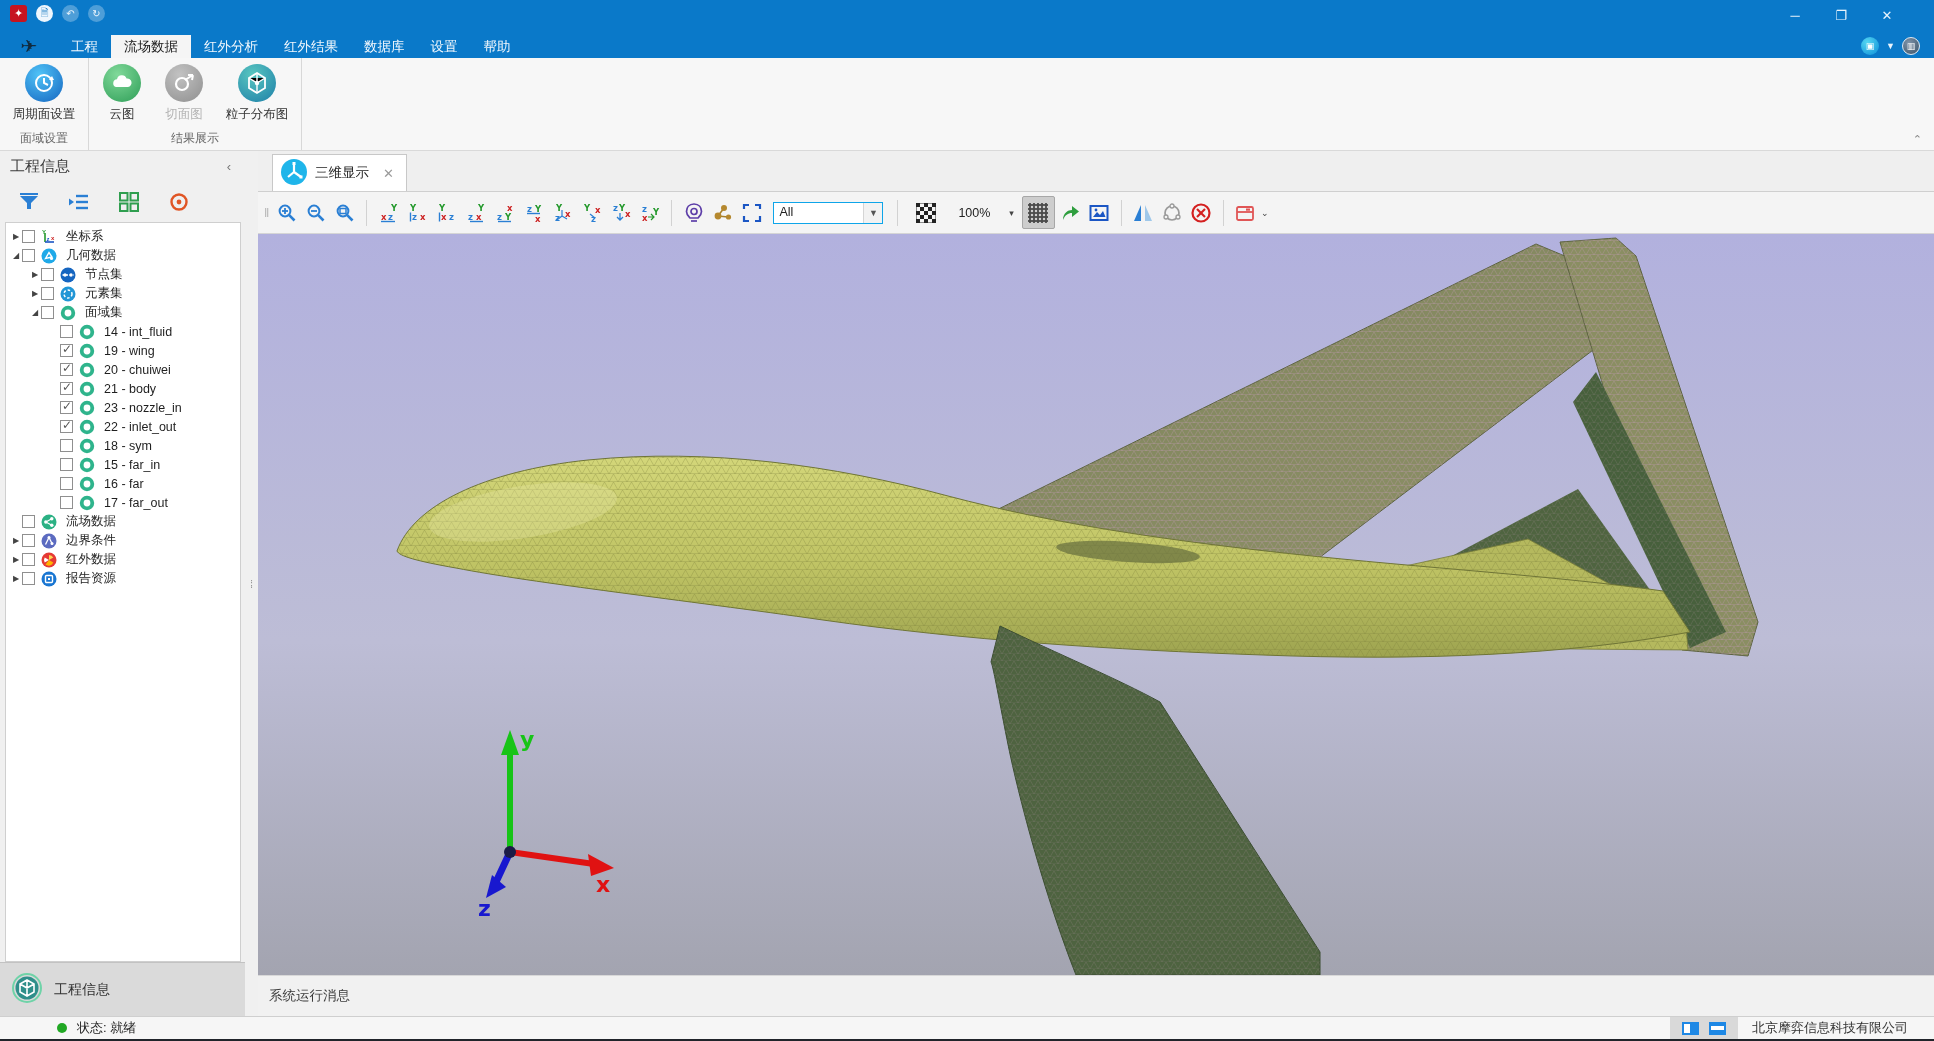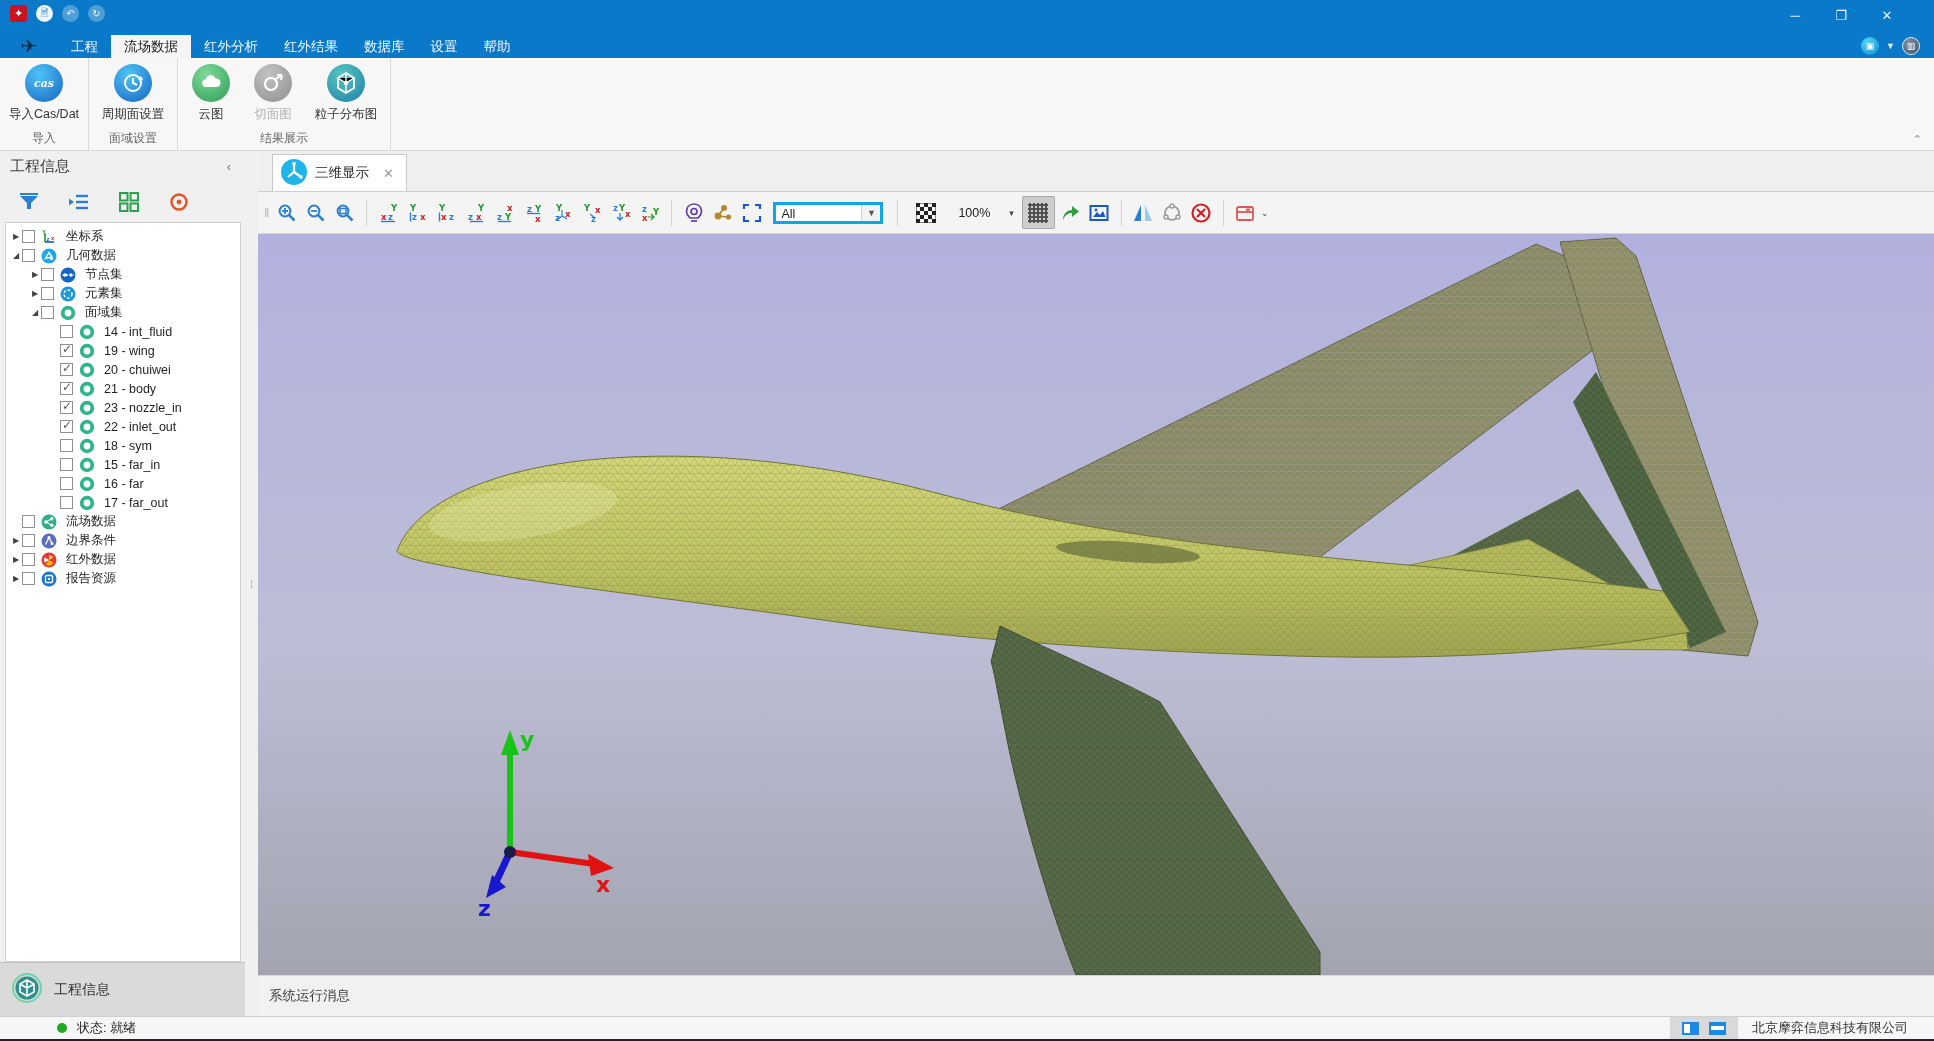--- a/index.html
+++ b/index.html
@@ -79,21 +79,21 @@
   .tab { height:37px; background:#fff; border:1px solid #c8c8c8; border-bottom:none; margin-left:14px;
      display:flex; align-items:center; padding:0 12px 0 8px; gap:8px; }
   .tab-label { font-size:13.5px; color:#222; }
   .tab-close { color:#9a9a9a; font-size:13px; margin-left:6px; }
   .vtoolbar { height:42px; background:#f4f4f4; border-bottom:1px solid #d5d5d5; display:flex; align-items:center;
      padding-left:6px; gap:2px; }
   .tbtn { width:27px; height:27px; display:flex; align-items:center; justify-content:center; border-radius:2px; }
   .tbtn.pressed { background:#cdcdcd; border:1px solid #a7a7a7; width:33px; height:33px;}
   .tsep { width:1px; height:26px; background:#d2d2d2; margin:0 6px; }
   .tgrip { color:#b5b5b5; font-size:13px; margin-right:4px; letter-spacing:-2px;}
-  .combo { width:110px; height:22px; background:#fff; border:3px solid #0ea5e9; display:flex; margin:0 6px; }
+  .combo { width:110px; height:22px; background:#fff; border:1px solid #0ea5e9; display:flex; margin:0 6px; }
   .combo .cval { flex:1; font-size:12.5px; padding:2px 5px; color:#222; }
   .combo .cbtn { width:19px; border-left:1px solid #d5d5d5; background:#f2f2f2; display:flex; align-items:center;
      justify-content:center; color:#555; font-size:9px; }
   .zoomgrp { display:flex; align-items:center; gap:19px; margin:0 6px; }
   .zoomval { font-size:12.5px; color:#222; }
   .zcaret { font-size:9px; color:#444; }
 
   .viewport { flex:1 1 auto; min-height:0; position:relative; }
   .viewport svg { display:block; width:100%; height:100%; }
   .msgbar { height:41px; background:#f1f1f1; border-top:1px solid #d8d8d8; display:flex; align-items:center;
@@ -143,33 +143,20 @@
       </nav>
     <div class="mright">
       <span class="mcircle c1">▣</span>
       <span class="mcaret">▼</span>
       <span class="mcircle c2">▥</span>
     </div>
   </div>
 
   <div class="ribbon">
     <div id="ribbon-groups" style="display:flex">
-        <div class="rgroup">
-          <div class="rbtns">
-            <div class="rbtn">
-              <span class="ricon blue">
-                <svg width="26" height="26" viewBox="0 0 26 26">
-                  <text x="3" y="17" font-size="11" font-style="italic" font-weight="bold" fill="#fff" font-family="DejaVu Serif,serif">cas</text>
-                </svg>
-              </span>
-              <span class="rlabel">导入Cas/Dat</span>
-            </div>
-          </div>
-          <div class="rgroup-label">导入</div>
-        </div>
         <div class="rgroup">
           <div class="rbtns">
             <div class="rbtn">
               <span class="ricon blue">
                 <svg width="26" height="26" viewBox="0 0 26 26">
                   <circle cx="13" cy="13" r="8" fill="none" stroke="#fff" stroke-width="2"></circle>
                   <path d="M13 8 L13 13 L17 15" fill="none" stroke="#fff" stroke-width="2"></path>
                   <path d="M21 6 L23 10 L18 10" fill="#fff"></path>
                 </svg>
               </span>

